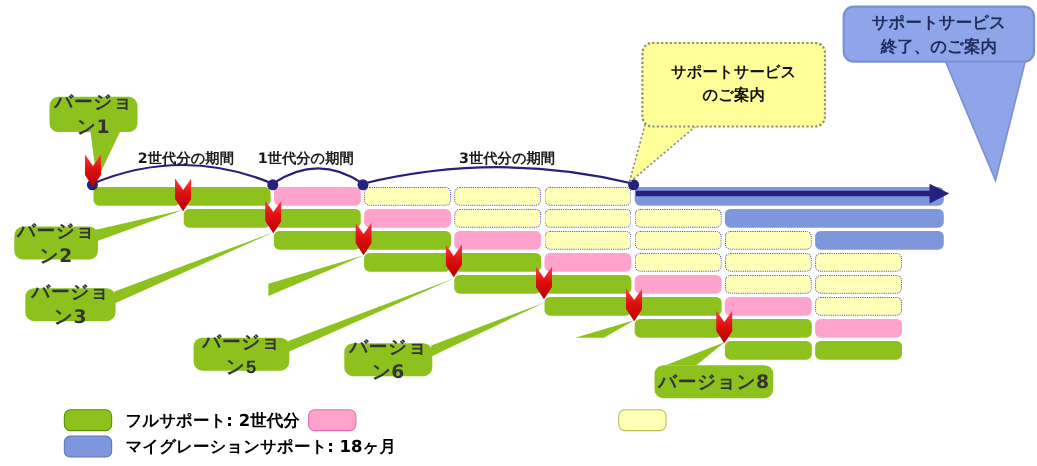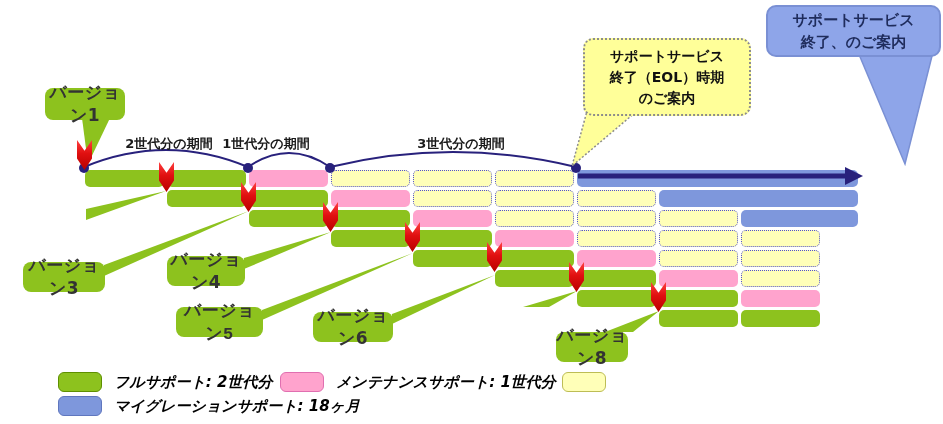--- a/index.html
+++ b/index.html
@@ -36,21 +36,21 @@
   .callout{position:absolute;border-radius:10px;display:flex;flex-direction:column;
     align-items:center;justify-content:center;text-align:center;font-weight:bold;}
   .callout-eol{
     left:583px;top:38px;width:164px;height:74px;background:var(--callout-yellow);
     border:2px dotted var(--callout-yellow-border);font-size:14px;color:#111;line-height:1.5;
   }
   .callout-disc{
     left:766px;top:5px;width:171px;height:48px;background:var(--callout-blue);
     border:2px solid var(--callout-blue-border);font-size:15px;color:#1f2c5c;line-height:1.5;
   }
-  .legend-item{position:absolute;display:flex;align-items:center;font-style:italic;}
+  .legend-item{position:absolute;display:flex;align-items:center;}
   .swatch{width:42px;height:18px;border-radius:6px;border:1.5px solid #555;flex:0 0 auto;}
   .legend-label{margin-left:12px;font-size:15px;font-weight:600;color:#000;white-space:nowrap;}
 </style>
 </head>
 <body>
 
 <div class="canvas">
 
   <div id="bars-layer" class="layer">
       <div class="cell full" style="left: 85px; top: 170px; width: 79px; height: 17px; background: rgb(141, 194, 30);"></div>
@@ -128,55 +128,53 @@
       <div class="red-arrow" style="left: 241px; top: 182px;"></div>
       <div class="red-arrow" style="left: 323px; top: 202px;"></div>
       <div class="red-arrow" style="left: 405px; top: 222px;"></div>
       <div class="red-arrow" style="left: 487px; top: 242px;"></div>
       <div class="red-arrow" style="left: 569px; top: 262px;"></div>
       <div class="red-arrow" style="left: 651px; top: 282px;"></div>
     </div>
 
   <div id="vlabels-layer" class="layer">
       <div class="vlabel" style="left: 45px; top: 88px; width: 80px; height: 32px;">バージョン1</div>
+      <div class="vlabel" style="left: 13px; top: 206px; width: 76px; height: 30px;">バージョン2</div>
       <div class="vlabel" style="left: 23px; top: 262px; width: 82px; height: 30px;">バージョン3</div>
-      <div class="vlabel" style="left: 167px; top: 256px; width: 78px; height: 30px;">バージョン4</div>
       <div class="vlabel" style="left: 176px; top: 307px; width: 87px; height: 30px; font-family: Liberation Mono, monospace;">バージョン5</div>
       <div class="vlabel" style="left: 313px; top: 312px; width: 80px; height: 30px;">バージョン6</div>
-      <div class="vlabel" style="left: 556px; top: 332px; width: 72px; height: 30px;">バージョン8</div>
+      <div class="vlabel" style="left: 595px; top: 332px; width: 108px; height: 30px;">バージョン8</div>
     </div>
 
   <div id="text-layer" class="layer">
 
     <div class="arc-label" style="left:169px;top:135px">2世代分の期間</div>
-    <div class="arc-label" style="left:266px;top:135px">1世代分の期間</div>
+    <div class="arc-label" style="left:278px;top:135px">1世代分の期間</div>
     <div class="arc-label" style="left:461px;top:135px">3世代分の期間</div>
 
     <div class="note">
     </div>
 
     <div class="callout callout-eol">
       <span>サポートサービス</span>
-      <span>終了（EOL）時期</span>
       <span>のご案内</span>
     </div>
 
     <div class="callout callout-disc">
       <span>サポートサービス</span>
       <span>終了、のご案内</span>
     </div>
 
     <div id="legend">
         <div class="legend-item" style="left: 58px; top: 372px;">
           <span class="swatch" style="background: rgb(141, 194, 30); border-color: rgb(94, 143, 0);"></span>
           <span class="legend-label">フルサポート: 2世代分</span>
         </div>
         <div class="legend-item" style="left: 280px; top: 372px;">
           <span class="swatch" style="background: rgb(255, 163, 205); border-color: rgb(224, 111, 176);"></span>
-          <span class="legend-label">メンテナンスサポート: 1世代分</span>
         </div>
         <div class="legend-item" style="left: 562px; top: 372px;">
           <span class="swatch" style="background: rgb(255, 255, 184); border-color: rgb(189, 189, 85);"></span>
         </div>
         <div class="legend-item" style="left: 58px; top: 396px;">
           <span class="swatch" style="background: rgb(126, 151, 220); border-color: rgb(95, 118, 190);"></span>
           <span class="legend-label">マイグレーションサポート: 18ヶ月</span>
         </div>
       </div>
   </div>

